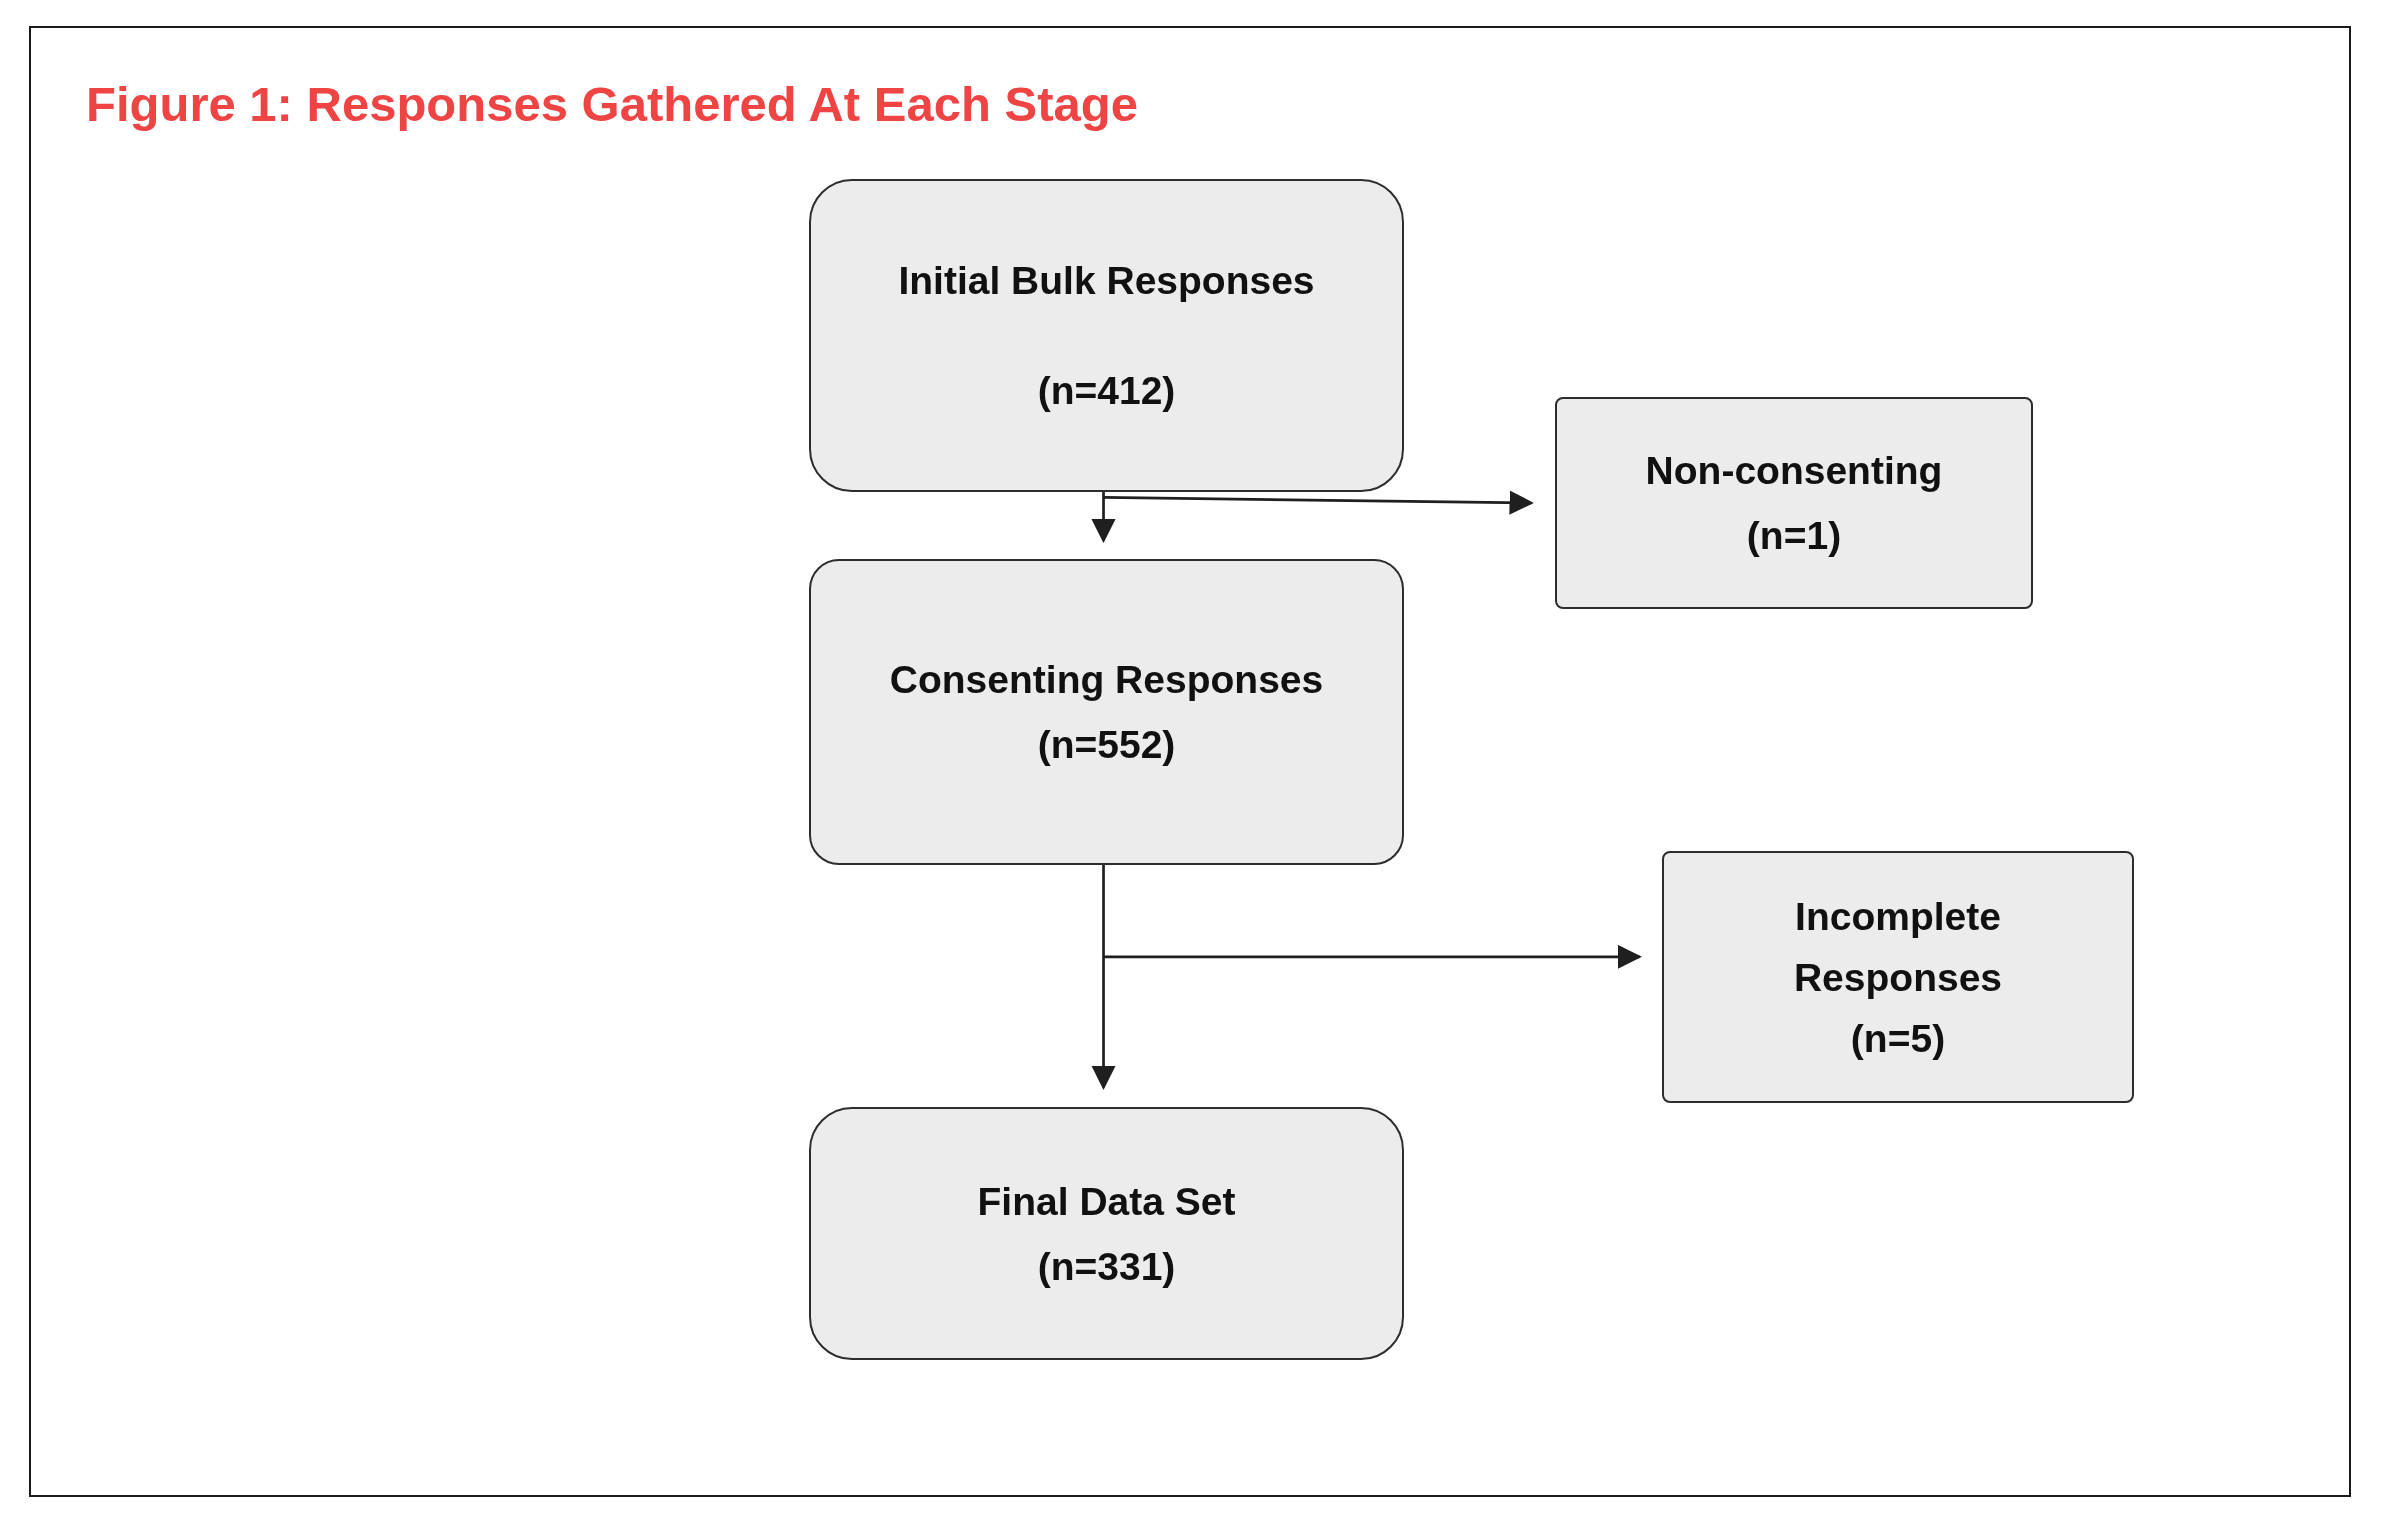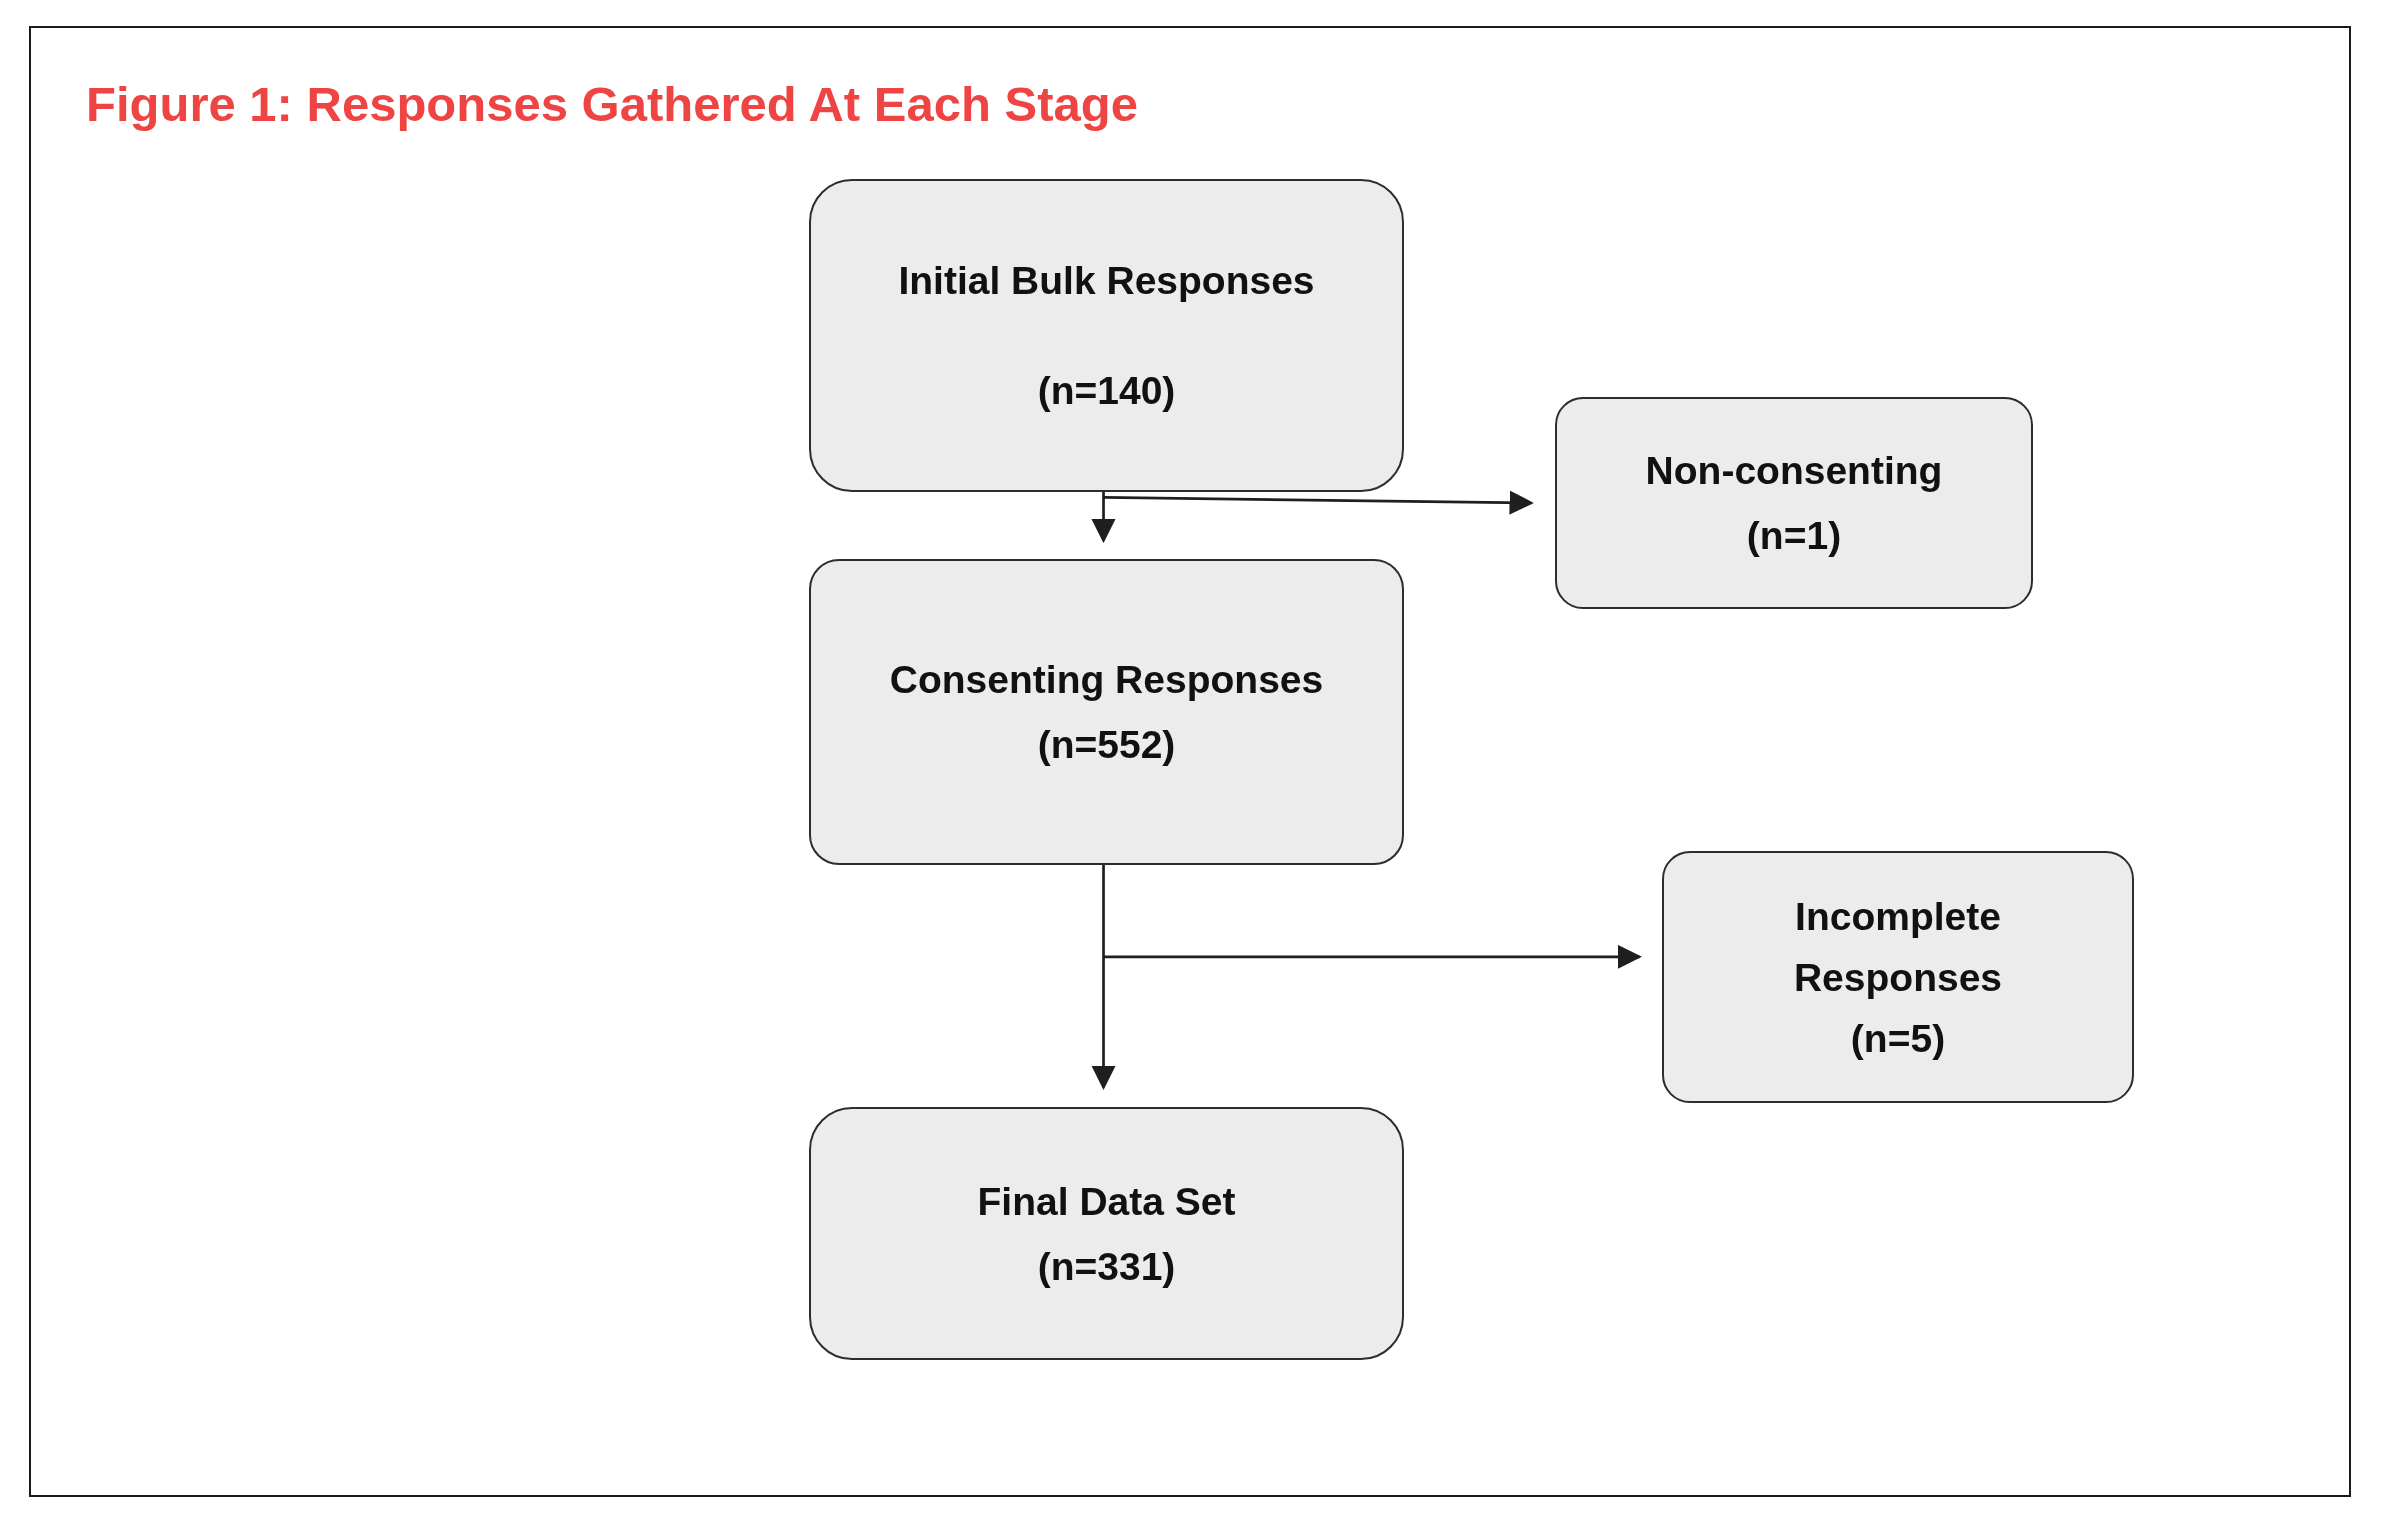--- a/index.html
+++ b/index.html
@@ -68,21 +68,21 @@
   }
   .node.main {
     left: 809px;
     width: 595px;
     border-radius: 43px;
   }
   #node-initial   { top: 179px;  height: 313px; gap: 45px; }
   #node-consenting{ top: 559px;  height: 306px; border-radius: 30px; }
   #node-final     { top: 1107px; height: 253px; }
   .node.side {
-    border-radius: 28px;
+    border-radius: 8px;
   }
   #node-nonconsenting {
     left: 1555px;
     top: 397px;
     width: 478px;
     height: 212px;
   }
   #node-incomplete {
     left: 1662px;
     top: 851px;
@@ -113,21 +113,21 @@
       </marker>
     </defs>
     <line x1="1225" y1="546" x2="1225" y2="600" marker-end="url(#arrow)"></line>
     <line x1="1225" y1="552" x2="1700" y2="558" marker-end="url(#arrow)"></line>
     <line x1="1225" y1="960" x2="1225" y2="1207" marker-end="url(#arrow)"></line>
     <line x1="1225" y1="1062" x2="1820" y2="1062" marker-end="url(#arrow)"></line>
   </svg>
 
   <div class="node main" id="node-initial">
     <div class="node-label">Initial Bulk Responses</div>
-    <div class="node-count">(n=140)</div>
+    <div class="node-count">(n=412)</div>
   </div>
 
   <div class="node side" id="node-nonconsenting">
     <div class="node-label">Non-consenting</div>
     <div class="node-count">(n=1)</div>
   </div>
 
   <div class="node main" id="node-consenting">
     <div class="node-label">Consenting Responses</div>
     <div class="node-count">(n=552)</div>

